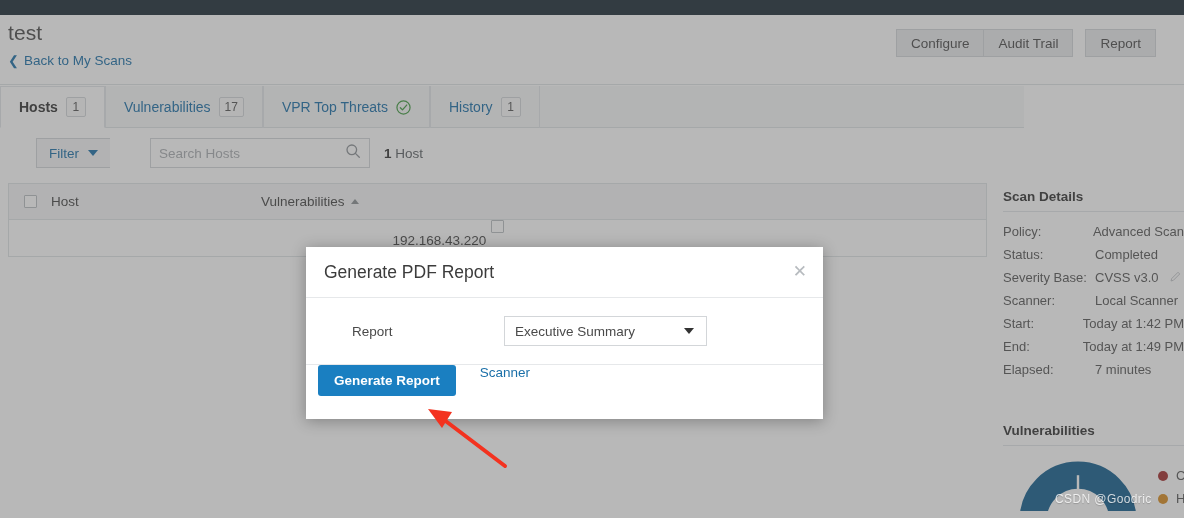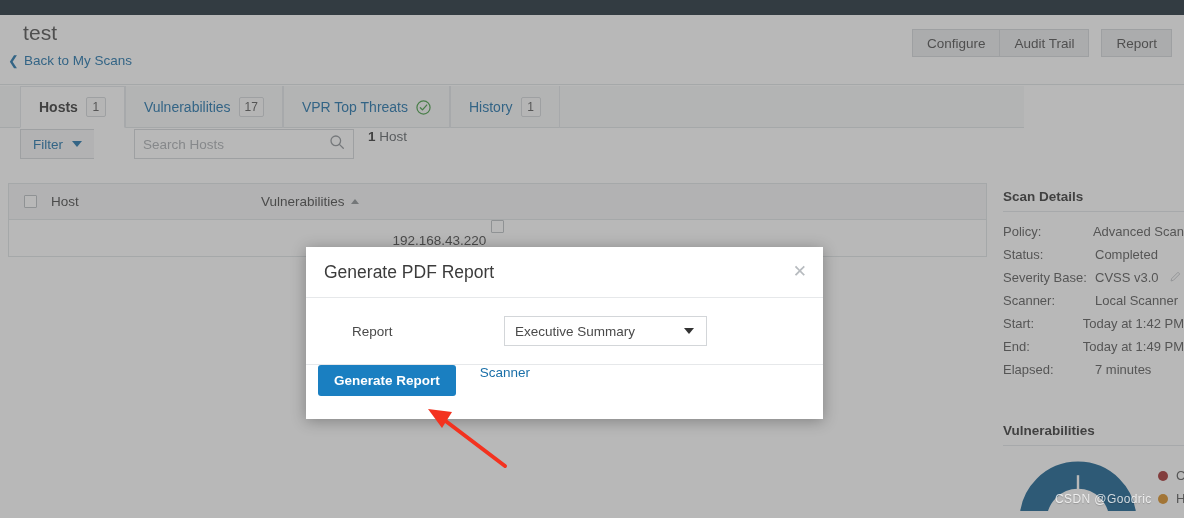--- a/index.html
+++ b/index.html
@@ -17,70 +17,70 @@
     position: absolute; left: 0; top: 0; width: 1184px; height: 15px;
     background: #1b2a35;
   }
 
   .scanhead {
     position: absolute; left: 0; top: 15px; width: 1184px; height: 70px;
     background: #ffffff; border-bottom: 1px solid #dfe3e6;
   }
   .scan-title {
     position: absolute; left: 8px; top: 6px;
-    font-size: 21px; color: #4a4a4a; font-weight: 400; letter-spacing: .1px; margin-left: 15px;
+    font-size: 21px; color: #4a4a4a; font-weight: 400; letter-spacing: .1px;
   }
   .back-link {
     position: absolute; left: 8px; top: 38px;
     font-size: 13.5px; color: #1a6fa8; display: flex; align-items: center; gap: 5px;
     cursor: pointer;
   }
   .back-chevron { font-size: 13px; line-height: 1; color: #1a6fa8; }
 
   .head-actions {
-    position: absolute; right: 0px; top: 14px; display: flex; align-items: center;
+    position: absolute; right: 16px; top: 14px; display: flex; align-items: center;
   }
   .btn-group { display: flex; margin-right: 12px; }
   .hbtn {
     height: 28px; padding: 0 14px; background: #e9eaec; border: 1px solid #d3d6d9;
     font-size: 13.5px; color: #4a4a4a; display: flex; align-items: center;
     justify-content: center; cursor: pointer; white-space: nowrap;
   }
   .btn-group .hbtn + .hbtn { border-left: none; }
   .hbtn .caret {
     margin-left: 10px; width: 0; height: 0;
     border-left: 5px solid transparent; border-right: 5px solid transparent;
     border-top: 6px solid #4a4a4a;
   }
 
   .tabs {
     position: absolute; left: 0; top: 86px; width: 1024px; height: 42px;
     background: #f7f8f9; border-bottom: 1px solid #dfe3e6;
-    display: flex; align-items: stretch; padding-left: 20px;
+    display: flex; align-items: stretch; padding-left: 0;
   }
   .tab {
     display: flex; align-items: center; gap: 8px; padding: 0 18px;
     font-size: 14px; color: #1a6fa8; cursor: pointer;
     border-left: 1px solid #e2e5e8; border-right: 1px solid #e2e5e8;
     margin-bottom: -1px;
   }
   .tab.active {
     background: #ffffff; color: #333; font-weight: bold;
     border-top: 1px solid #e2e5e8; border-bottom: 1px solid #ffffff;
   }
   .tab-badge {
     min-width: 20px; height: 20px; padding: 0 5px; border: 1px solid #d3d6d9;
     border-radius: 2px; background: #fafafa; font-size: 12px; color: #555;
     display: flex; align-items: center; justify-content: center; font-weight: normal;
   }
   .check-icon { display: inline-flex; }
 
   .filterbar {
-    position: absolute; left: 0; top: 129px; width: 995px; height: 48px;
-    background: #ffffff; display: flex; align-items: flex-start; padding-left: 20px;
+    position: absolute; left: 16px; top: 129px; width: 995px; height: 48px;
+    background: #ffffff; display: flex; align-items: center; padding-left: 20px;
   }
   .filter-btn {
     height: 30px; padding: 0 12px; border: 1px solid #d3d6d9; border-right: none;
     background: #f4f5f6; font-size: 13.5px; color: #1a6fa8;
     display: flex; align-items: center; gap: 9px; cursor: pointer;
   }
   .filter-btn .caret {
     width: 0; height: 0; border-left: 5px solid transparent;
     border-right: 5px solid transparent; border-top: 6px solid #1a6fa8;
   }

